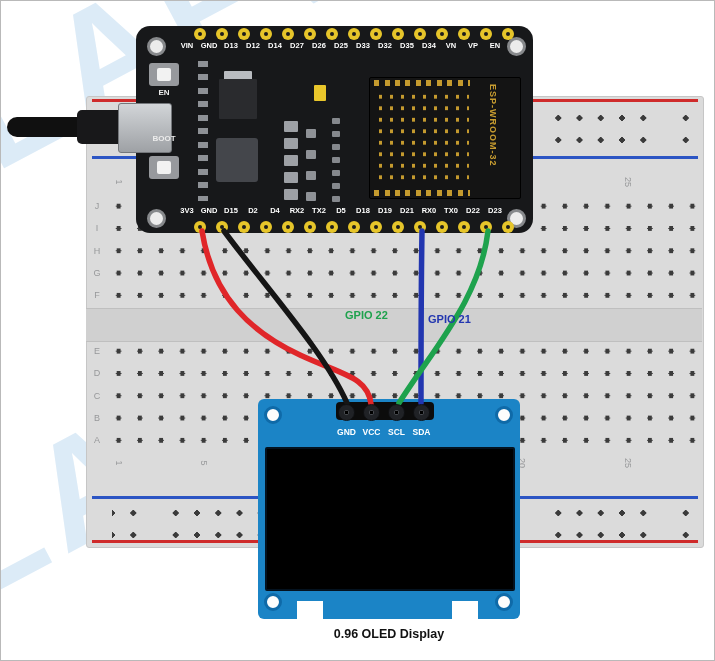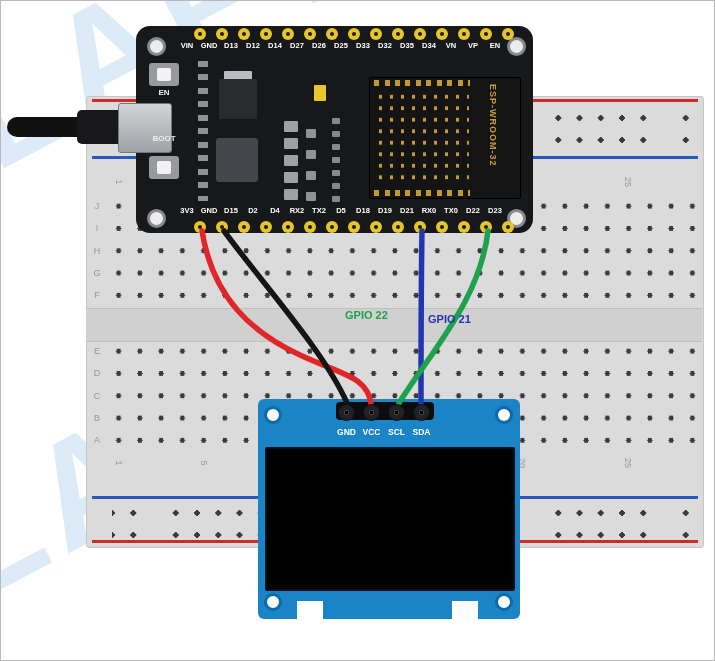--- a/index.html
+++ b/index.html
@@ -277,14 +277,15 @@
     <path d="M 223 230 C 266 288 324 352 346 402" fill="none" stroke-width="5.5" stroke-linecap="round" stroke="#151515"></path>
     <text x="344" y="318" font-size="11" font-weight="bold" font-family="Liberation Sans, sans-serif" fill="#1ea24d">GPIO 22</text>
     <text x="427" y="322" font-size="11" font-weight="bold" font-family="Liberation Sans, sans-serif" fill="#2236b0">GPIO 21</text>
   </svg>
 
   <div class="oled-pin" style="left:337px;top:403px;"></div>
   <div class="oled-pin" style="left:362px;top:403px;"></div>
   <div class="oled-pin" style="left:387px;top:403px;"></div>
   <div class="oled-pin" style="left:412px;top:403px;"></div>
 
+  <div class="abs caption">0.96 OLED Display</div>
 
 </div>
 
 </body></html>

